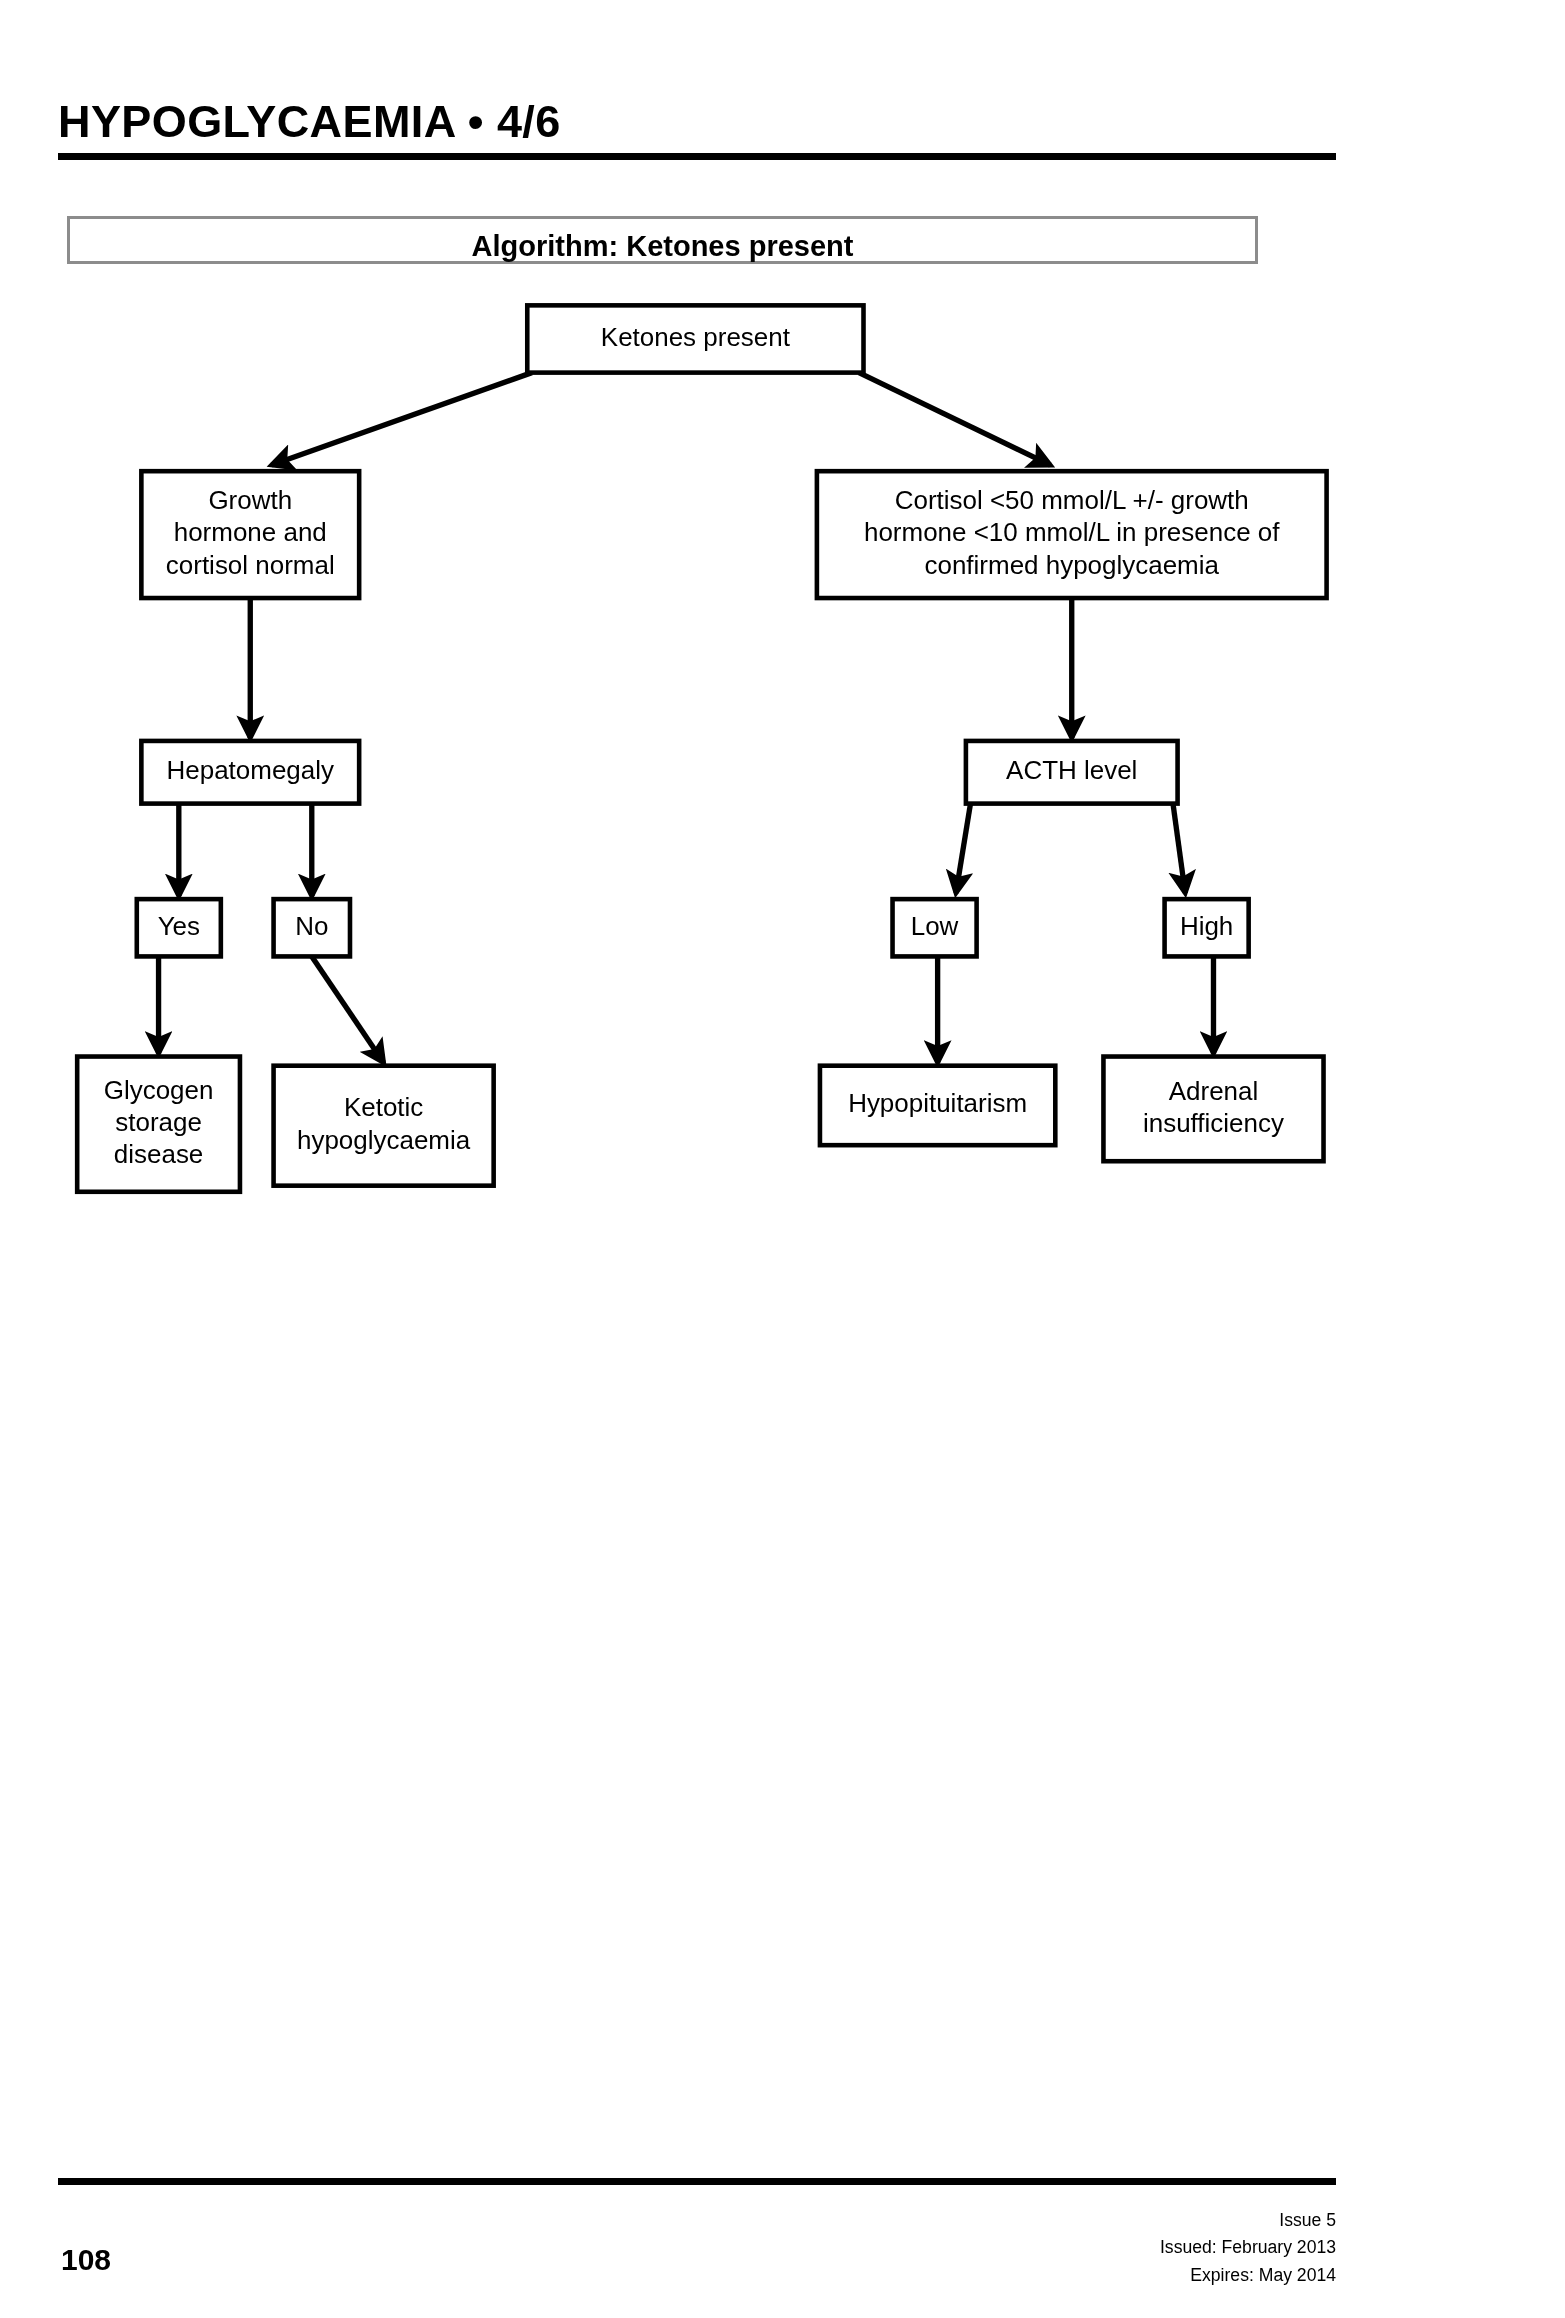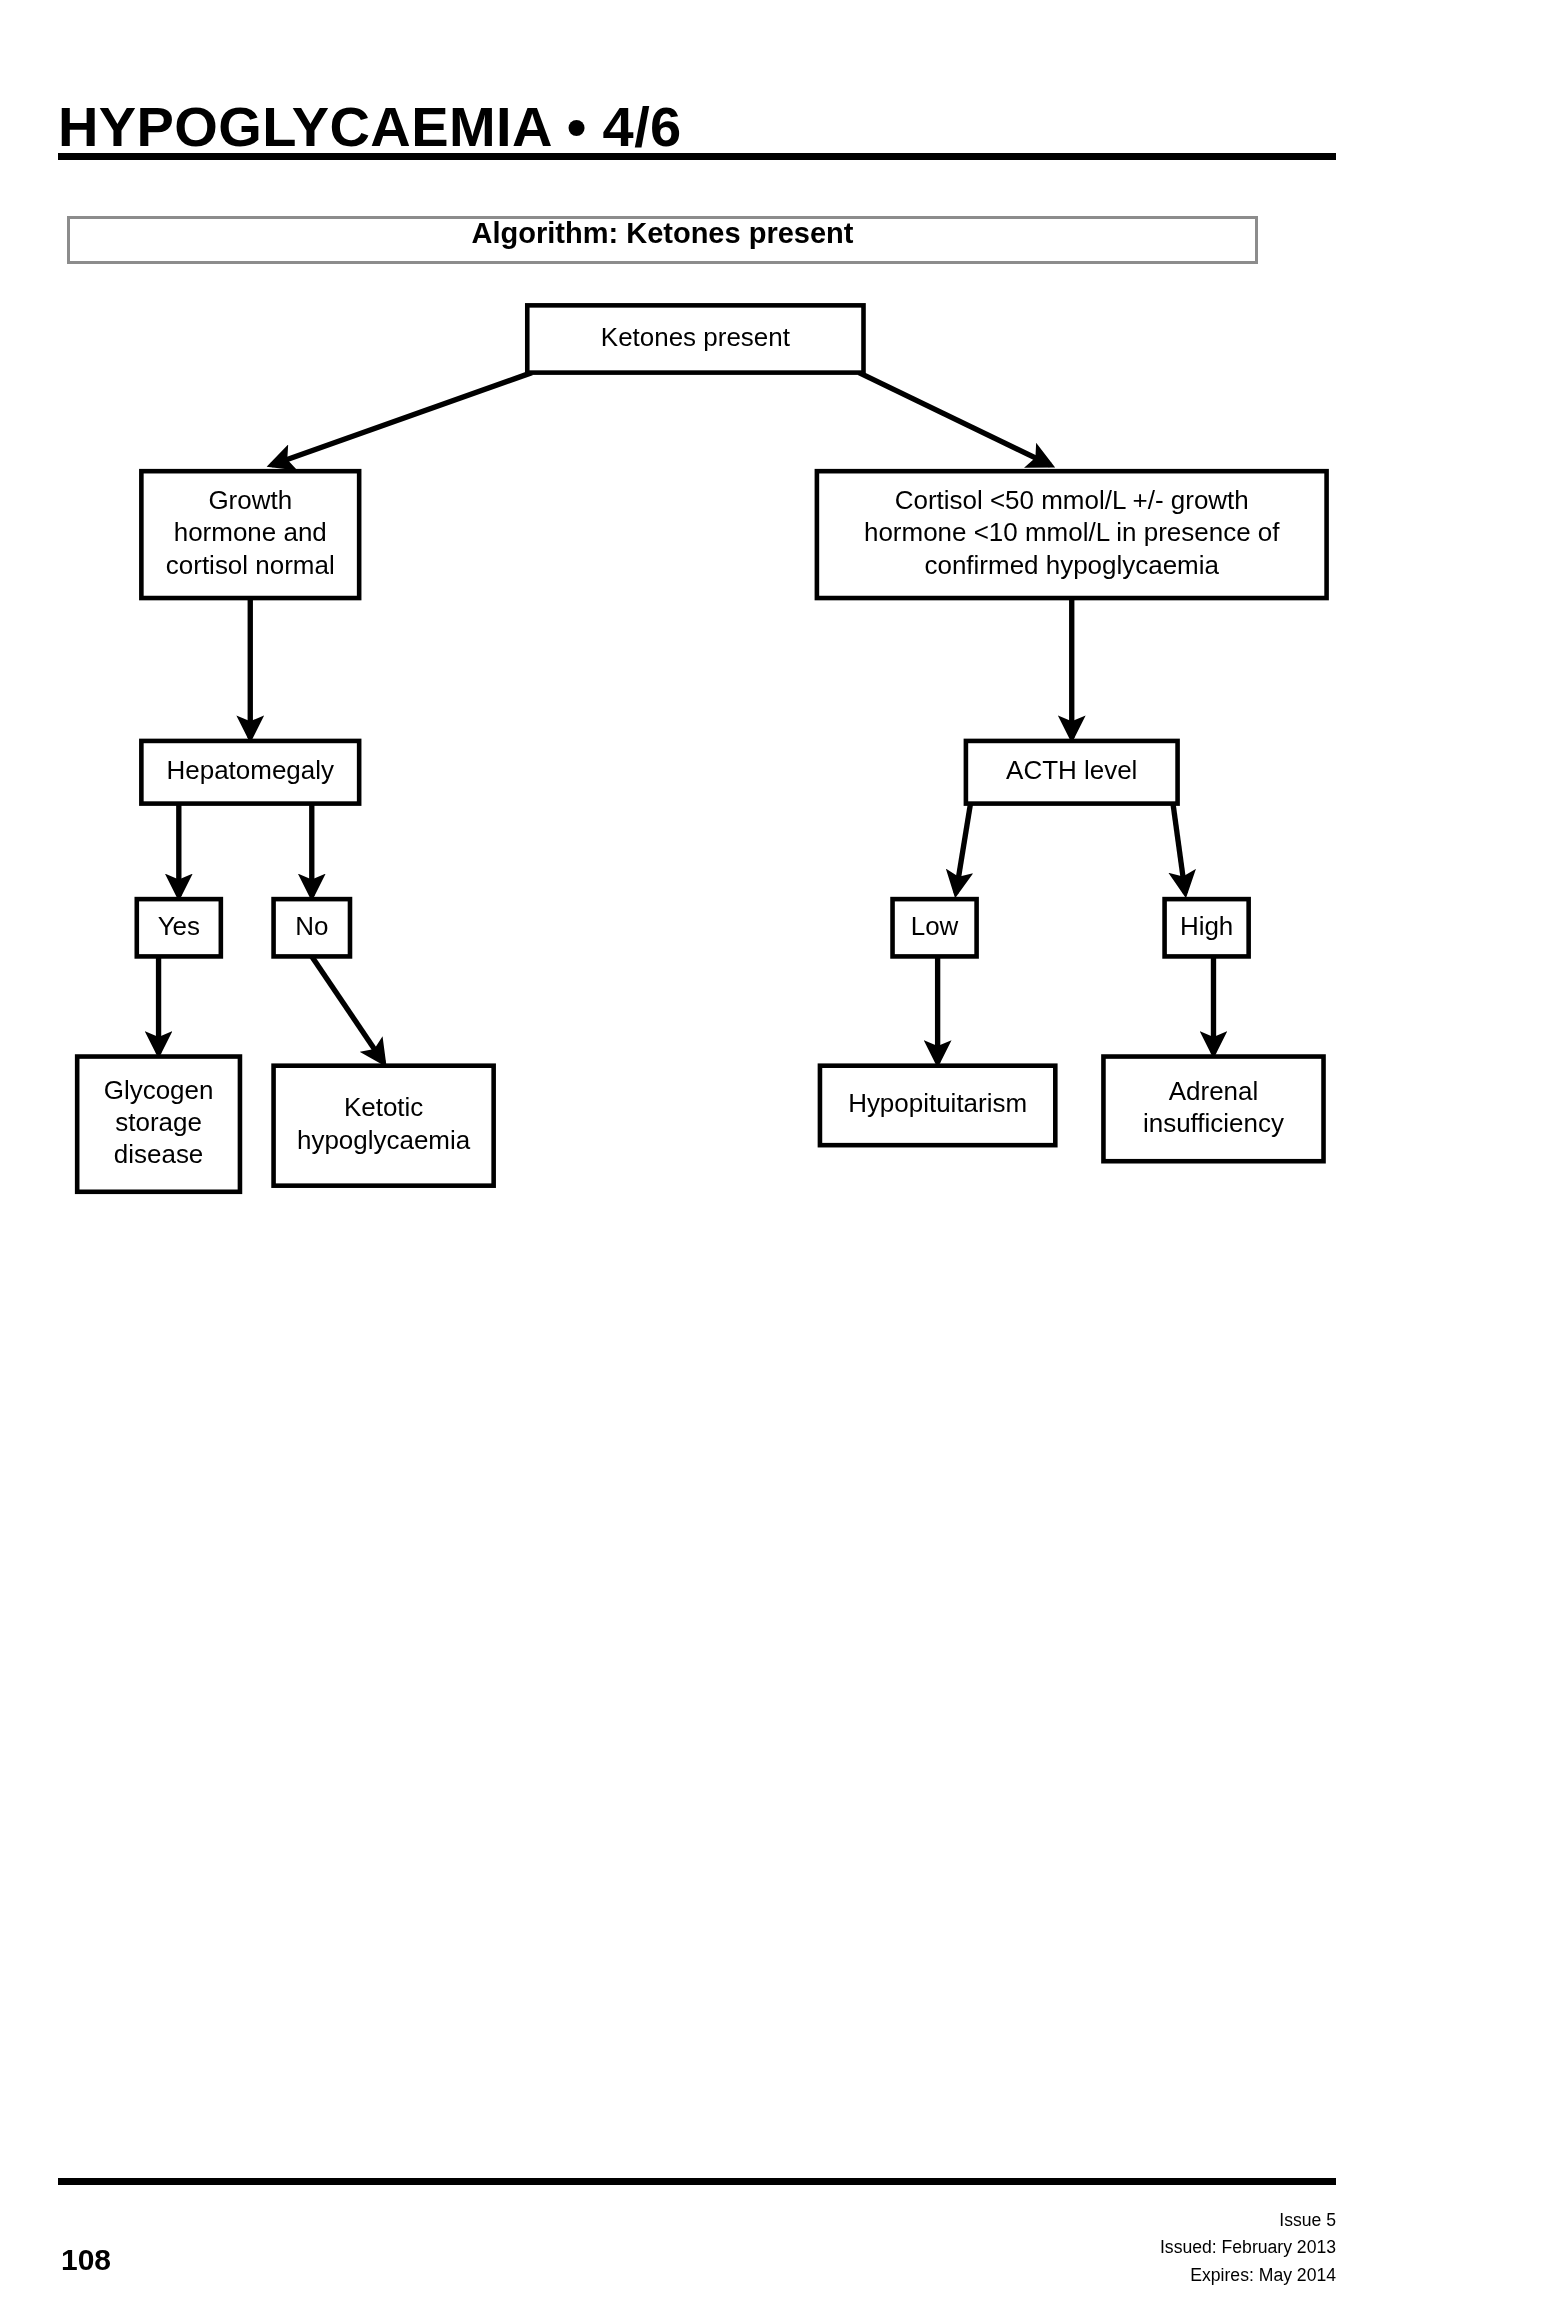--- a/index.html
+++ b/index.html
@@ -20,21 +20,21 @@
   }
 
   
   #page-header {
     position: absolute;
     left: 58px;
     top: 99px;
     width: 1278px;
   }
   #header-title {
-    font-size: 56px;
+    font-size: 45px;
     font-weight: bold;
     letter-spacing: 0.4px;
     line-height: 1;
     white-space: nowrap;
   }
   #header-rule {
     position: absolute;
     left: 58px;
     top: 153px;
     width: 1278px;
@@ -46,21 +46,21 @@
   #algorithm-banner {
     position: absolute;
     left: 67px;
     top: 216px;
     width: 1191px;
     height: 48px;
     border: 3.8px solid #8c8c8c;
     background: #ffffff;
     box-sizing: border-box;
     display: flex;
-    align-items: flex-start;
+    align-items: flex-end;
     justify-content: center;
   }
   #algorithm-banner-text {
     font-size: 29px;
     font-weight: bold;
     line-height: 1;
   }
 
   
   #flowchart {

